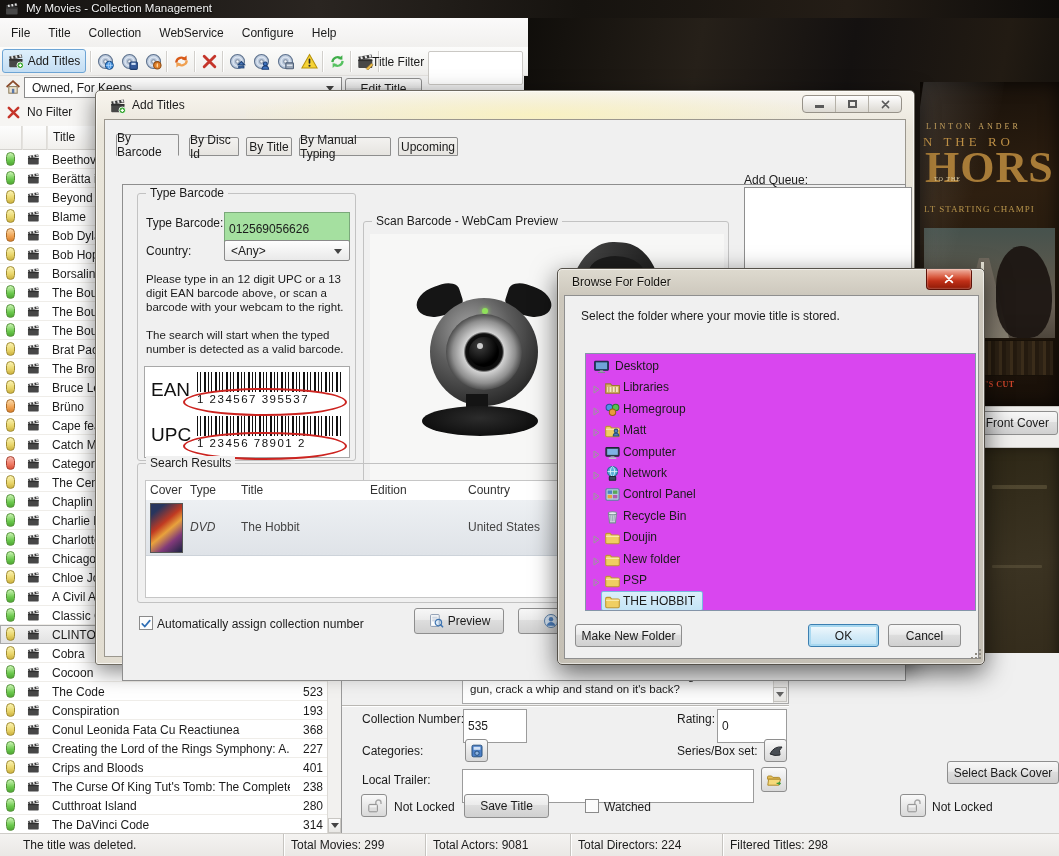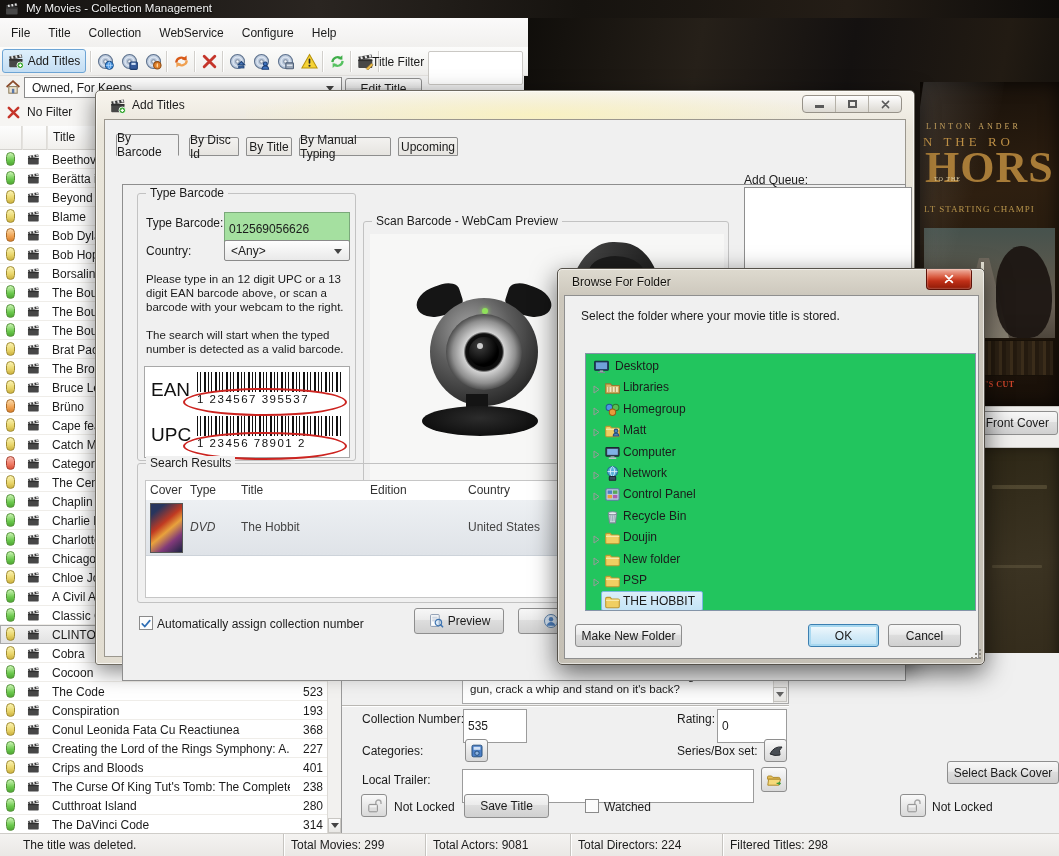--- a/index.html
+++ b/index.html
@@ -130,21 +130,21 @@
     background:linear-gradient(140deg,#27355e 15%,#c03a22 40%,#e8a23c 55%,#813a7a 75%,#1c2442);}
   .srv{position:absolute;top:20px;color:#444;}
   
   #browseDialog{position:absolute;left:557px;top:268px;width:428px;height:397px;z-index:20;
     background:linear-gradient(180deg,#dedacf,#ccc7bc 28px,#c5c0b5);border:1px solid #55514a;border-radius:5px;
     box-shadow:0 8px 26px rgba(0,0,0,.6), inset 0 0 0 1px rgba(255,255,255,.55);box-sizing:border-box;}
   #bdTitle{position:absolute;left:14px;top:6px;font-size:12px;color:#14120e;text-shadow:0 1px 0 rgba(255,255,255,.5);}
   #bdClose{position:absolute;left:368px;top:0px;width:44px;height:20px;border:1px solid #5e1208;border-top:none;border-radius:0 3px 4px 4px;
     background:linear-gradient(180deg,#f0b4a4,#d95b40 40%,#c03018 60%,#8f1a06);display:flex;align-items:center;justify-content:center;box-shadow:inset 0 0 2px rgba(255,255,255,.7);}
   #bdClient{position:absolute;left:6px;top:26px;width:415px;height:364px;background:#f0f0f0;border:1px solid #8f8f8f;box-sizing:border-box;}
-  #bdTree{position:absolute;left:20px;top:57px;width:391px;height:258px;background:#22c55e;border:1px solid #8494a8;box-sizing:border-box;overflow:hidden;}
+  #bdTree{position:absolute;left:20px;top:57px;width:391px;height:258px;background:#d946ef;border:1px solid #8494a8;box-sizing:border-box;overflow:hidden;}
   .titem{position:absolute;left:0;width:100%;height:21.4px;}
   .texp{position:absolute;left:6px;top:6px;width:9px;height:9px;}
   .tico{position:absolute;top:2px;width:17px;height:17px;}
   .tlabel{position:absolute;top:3px;white-space:nowrap;}
   .tsel{position:absolute;left:15px;top:0px;height:20px;background:linear-gradient(180deg,#dceffa,#c4e4f6);border:1px solid #7ab8e0;border-radius:2px;box-sizing:border-box;}
   #bdGrip{position:absolute;right:3px;bottom:3px;width:12px;height:12px;
     background:radial-gradient(circle at 3px 9px,#8f8b82 1px,transparent 1.5px),radial-gradient(circle at 7px 9px,#8f8b82 1px,transparent 1.5px),radial-gradient(circle at 7px 5px,#8f8b82 1px,transparent 1.5px),radial-gradient(circle at 11px 9px,#8f8b82 1px,transparent 1.5px),radial-gradient(circle at 11px 5px,#8f8b82 1px,transparent 1.5px),radial-gradient(circle at 11px 1px,#8f8b82 1px,transparent 1.5px);}
   .okfocus{border:1px solid #3c7fb1 !important;box-shadow:inset 0 0 0 2px #a8d8f0;background:linear-gradient(180deg,#f3fafd,#d6ecf8 50%,#bfe2f5)!important;}
 </style>
 </head>

